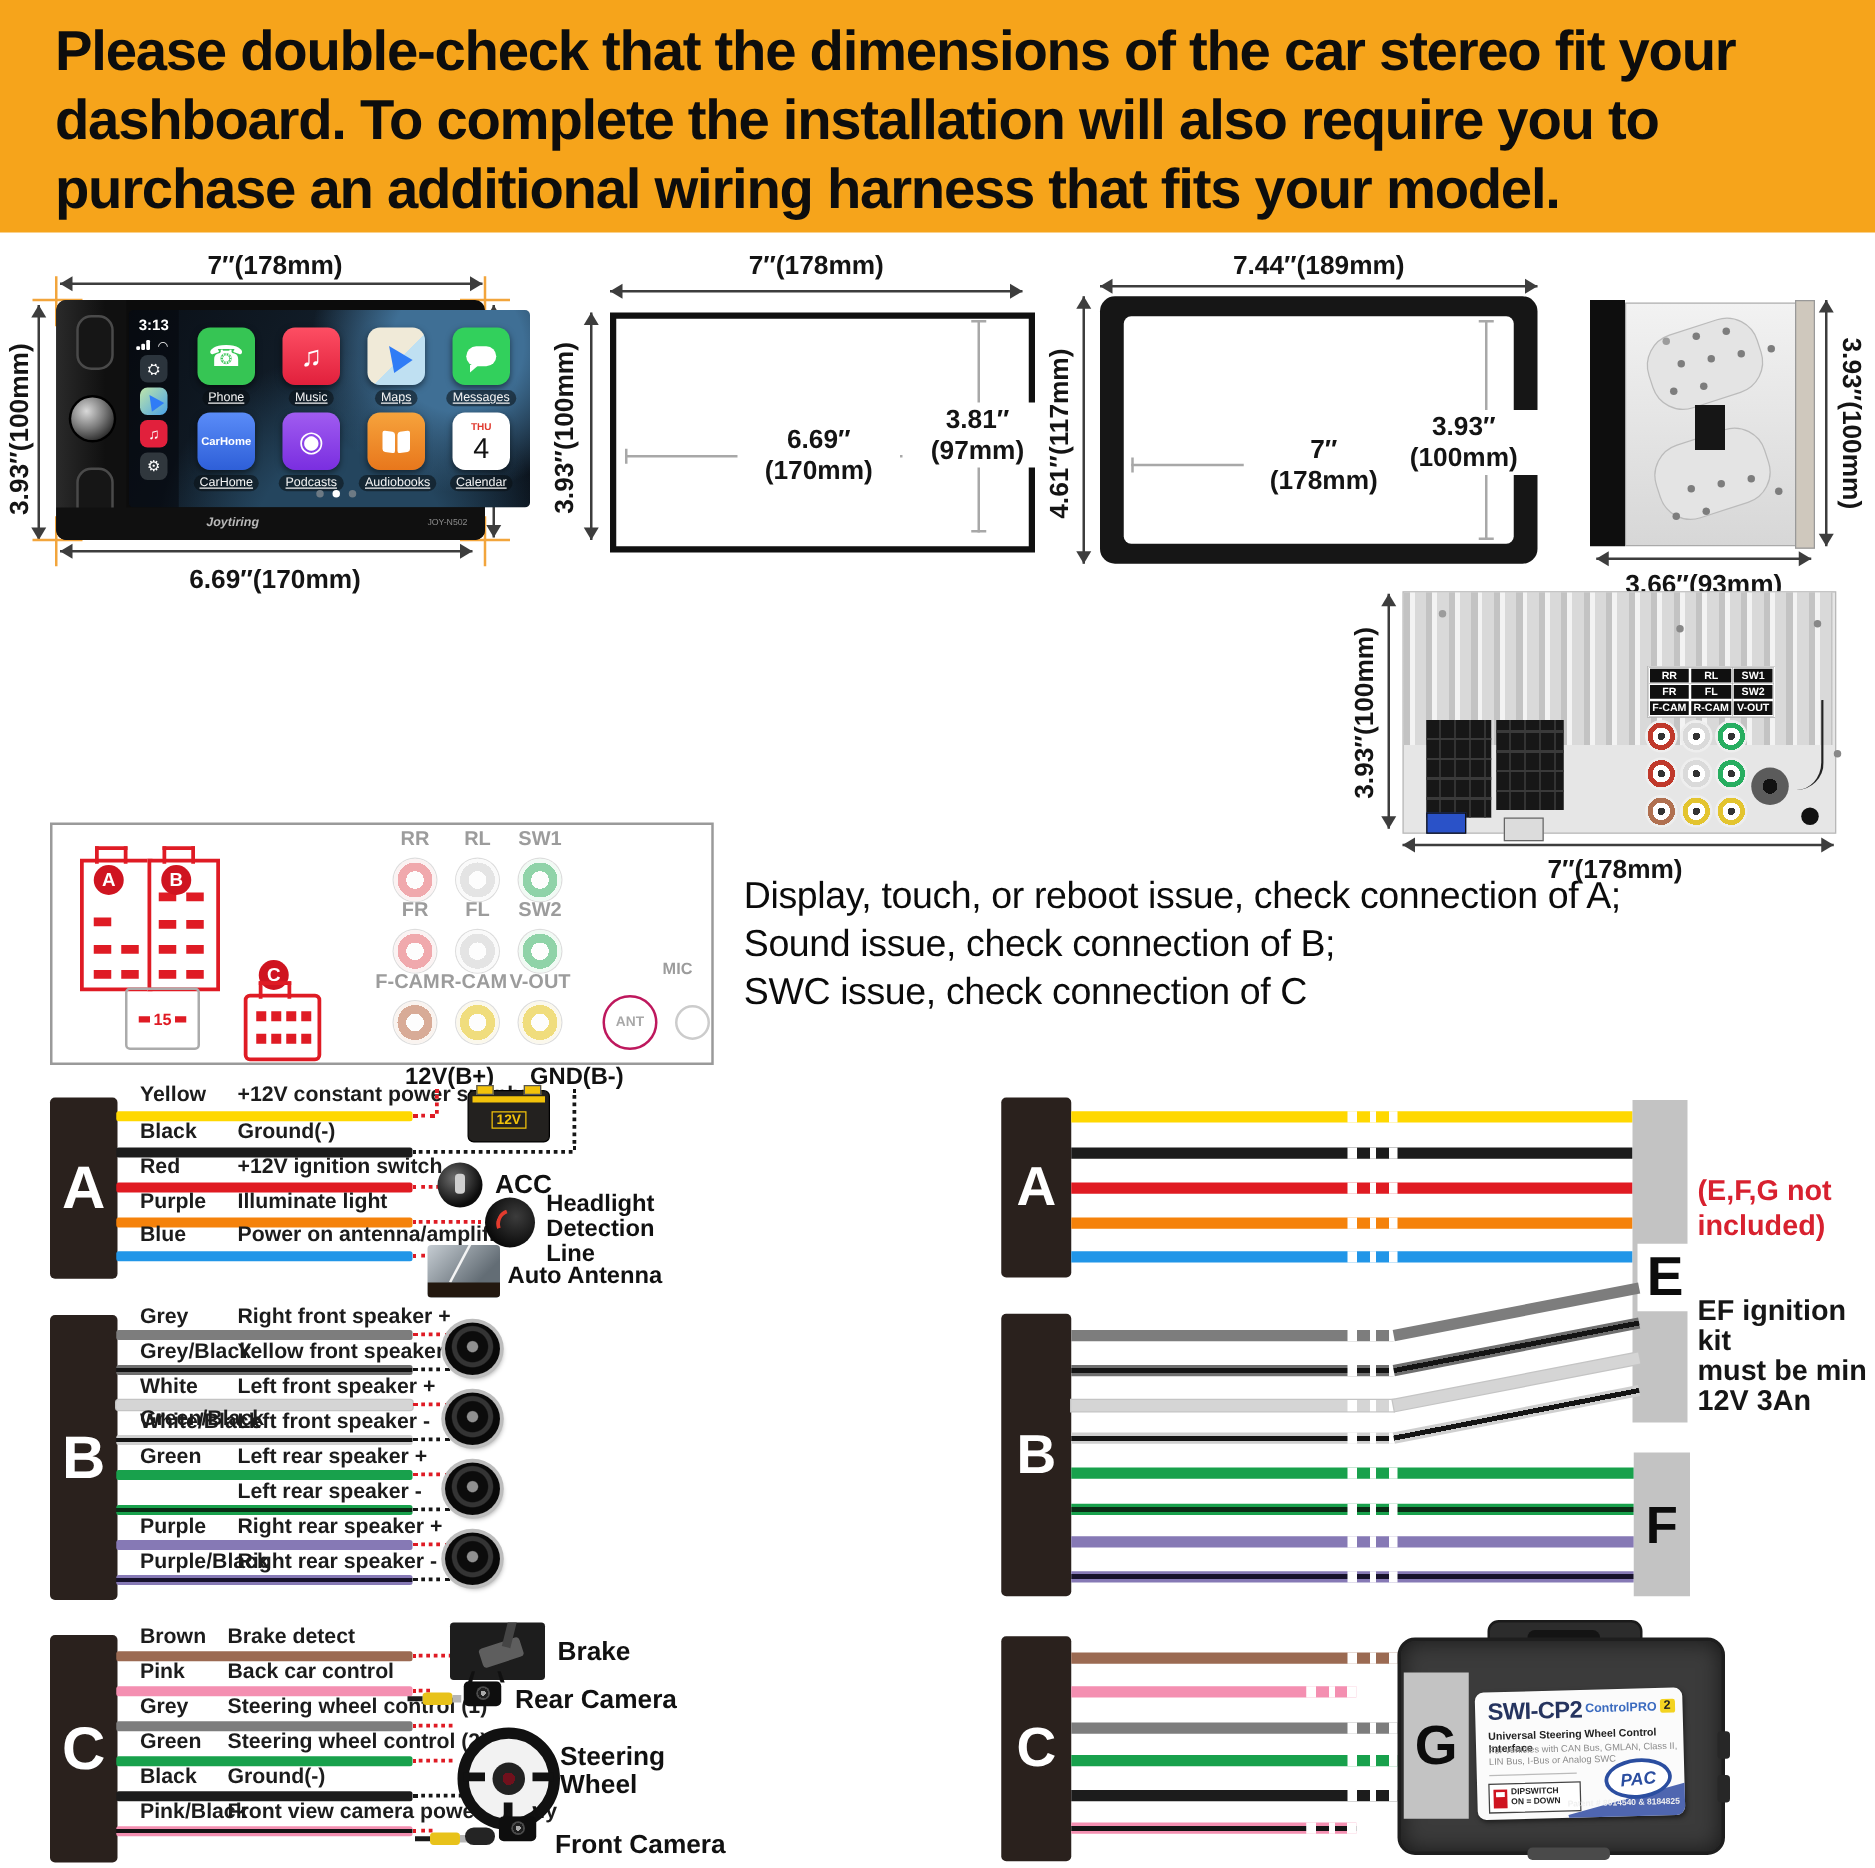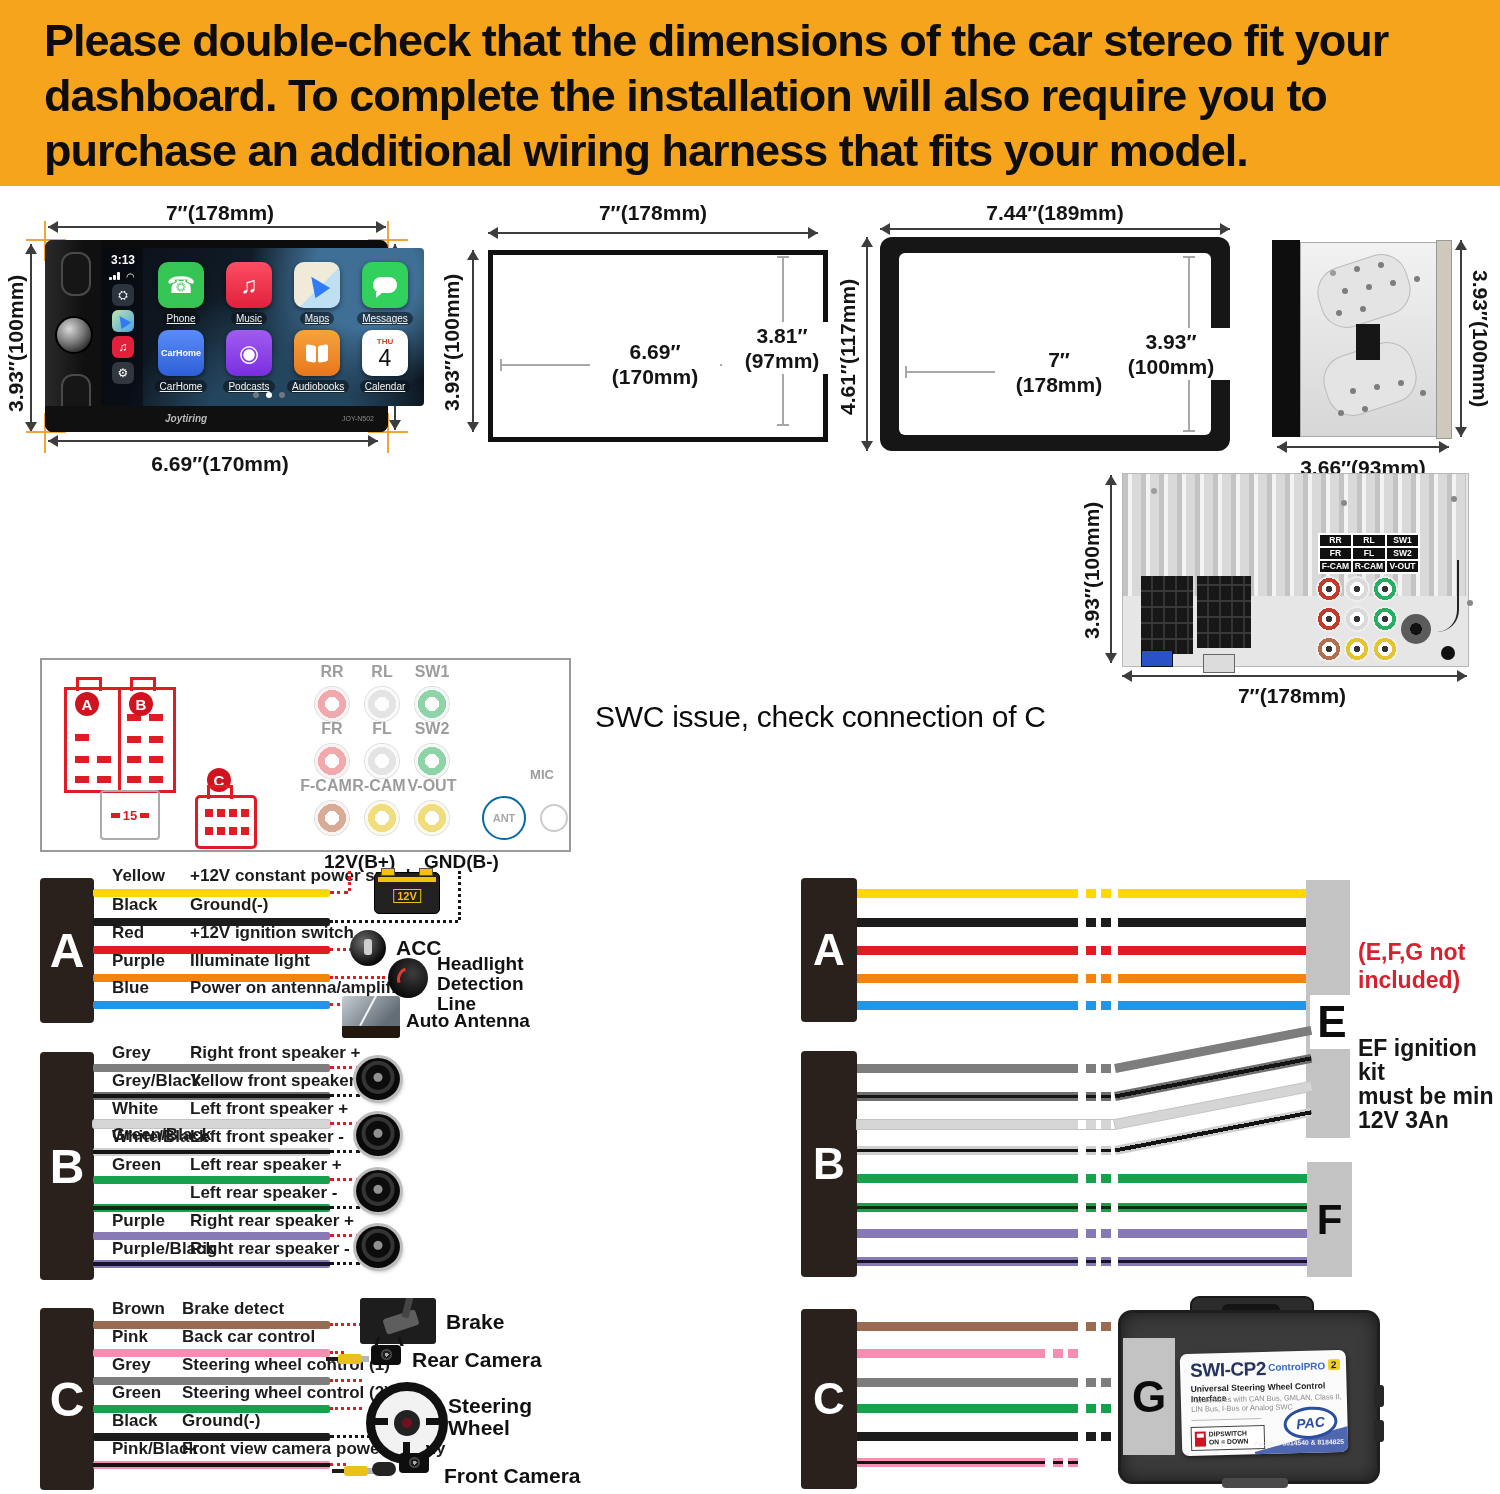--- a/index.html
+++ b/index.html
@@ -91,21 +91,21 @@
   .panel{position:absolute;left:40px;top:658px;width:527px;height:190px;border:2px solid #9a9a9a;background:#fff;}
   .conn{position:absolute;border:3px solid #df1b24;background:#fff;}
   .conn::before{content:"";position:absolute;top:-13px;left:9px;width:20px;height:11px;border:3px solid #df1b24;border-bottom:none;}
   .pin{position:absolute;width:14px;height:7px;background:#df1b24;}
   .pinsq{position:absolute;width:8px;height:8px;background:#df1b24;}
   .badge{position:absolute;width:24px;height:24px;border-radius:50%;background:#cf1420;color:#fff;font-weight:700;font-size:15px;display:flex;align-items:center;justify-content:center;}
   .fuse{position:absolute;left:58px;top:130px;width:56px;height:46px;border:2px solid #ababab;border-radius:4px;display:flex;align-items:center;justify-content:center;gap:3px;color:#df1b24;font-weight:700;font-size:13px;}
   .fdash{display:inline-block;width:9px;height:5px;background:#df1b24;}
   .prca{position:absolute;width:34px;height:34px;border-radius:50%;box-shadow:0 0 0 1px #ddd;}
   .jlab{position:absolute;width:64px;text-align:center;color:#9c9c9c;font-weight:700;font-size:16px;}
-  .antc{position:absolute;left:440px;top:136px;width:40px;height:40px;border:2px solid #0369a1;border-radius:50%;color:#a8a8a8;font-size:11px;font-weight:700;display:flex;align-items:center;justify-content:center;}
+  .antc{position:absolute;left:440px;top:136px;width:40px;height:40px;border:2px solid #be185d;border-radius:50%;color:#a8a8a8;font-size:11px;font-weight:700;display:flex;align-items:center;justify-content:center;}
   .micc{position:absolute;left:498px;top:144px;width:24px;height:24px;border:2px solid #ccc;border-radius:50%;}
 
   
   .notes{position:absolute;left:595px;top:698px;width:870px;font-size:30px;line-height:38.5px;color:#0b0b0b;letter-spacing:-0.3px;}
 
   
   .blk{position:absolute;background:#2a211d;border-radius:4px;color:#fff;font-weight:700;display:flex;align-items:center;justify-content:center;}
   .wire{position:absolute;height:8px;border-radius:2px;}
   .wire9{position:absolute;height:9px;}
   .wname{position:absolute;font-size:17px;font-weight:700;color:#1c1c1c;white-space:nowrap;}
@@ -438,20 +438,22 @@
     <div class="jlab" style="left:358px;top:117px;">V-OUT</div>
     <div class="prca" style="left:273px;top:141px;background:radial-gradient(circle,#fdfdfd 0 7px,#d8ab97 7px 14px,#faf4f0 14px);"></div>
     <div class="prca" style="left:323px;top:141px;background:radial-gradient(circle,#fdfdfd 0 7px,#f0dd7d 7px 14px,#fbf8ec 14px);"></div>
     <div class="prca" style="left:373px;top:141px;background:radial-gradient(circle,#fdfdfd 0 7px,#f0dd7d 7px 14px,#fbf8ec 14px);"></div>
     <div class="antc">ANT</div>
     <div class="jlab" style="left:478px;top:107px;width:44px;font-size:13px;">MIC</div>
     <div class="micc"></div>
   </div>
 
   <div class="notes">
+    <div>Display, touch, or reboot issue, check connection of A;</div>
+    <div>Sound issue, check connection of B;</div>
     <div>SWC issue, check connection of C</div>
   </div>
 
   <div class="blk" style="left:40px;top:878px;width:54px;height:145px;font-size:48px;">A</div>
   <div class="wname" style="left:112px;top:866px;">Yellow</div>
   <div class="wdesc" style="left:190px;top:866px;">+12V constant power supply</div>
   <div class="wire wY" style="left:93px;top:889px;width:237px;"></div>
   <div class="dotR" style="left:330px;top:891px;width:18px;"></div>
   <div class="wname" style="left:112px;top:895px;">Black</div>
   <div class="wdesc" style="left:190px;top:895px;">Ground(-)</div>

